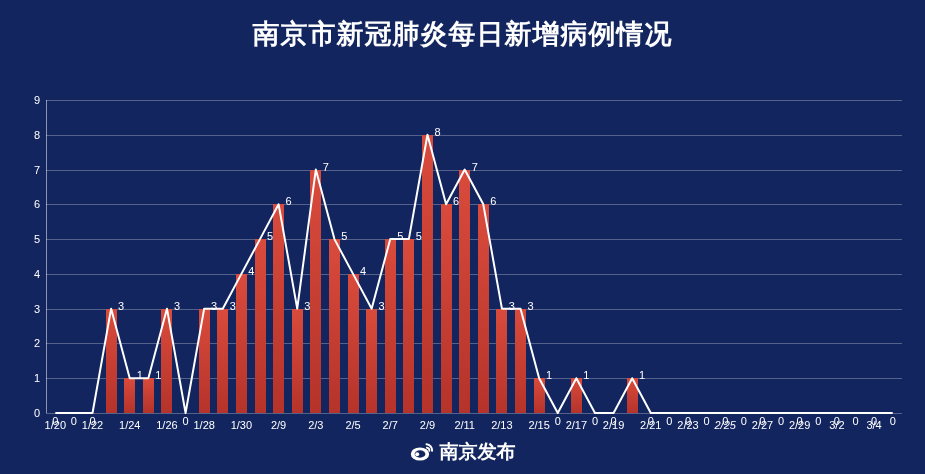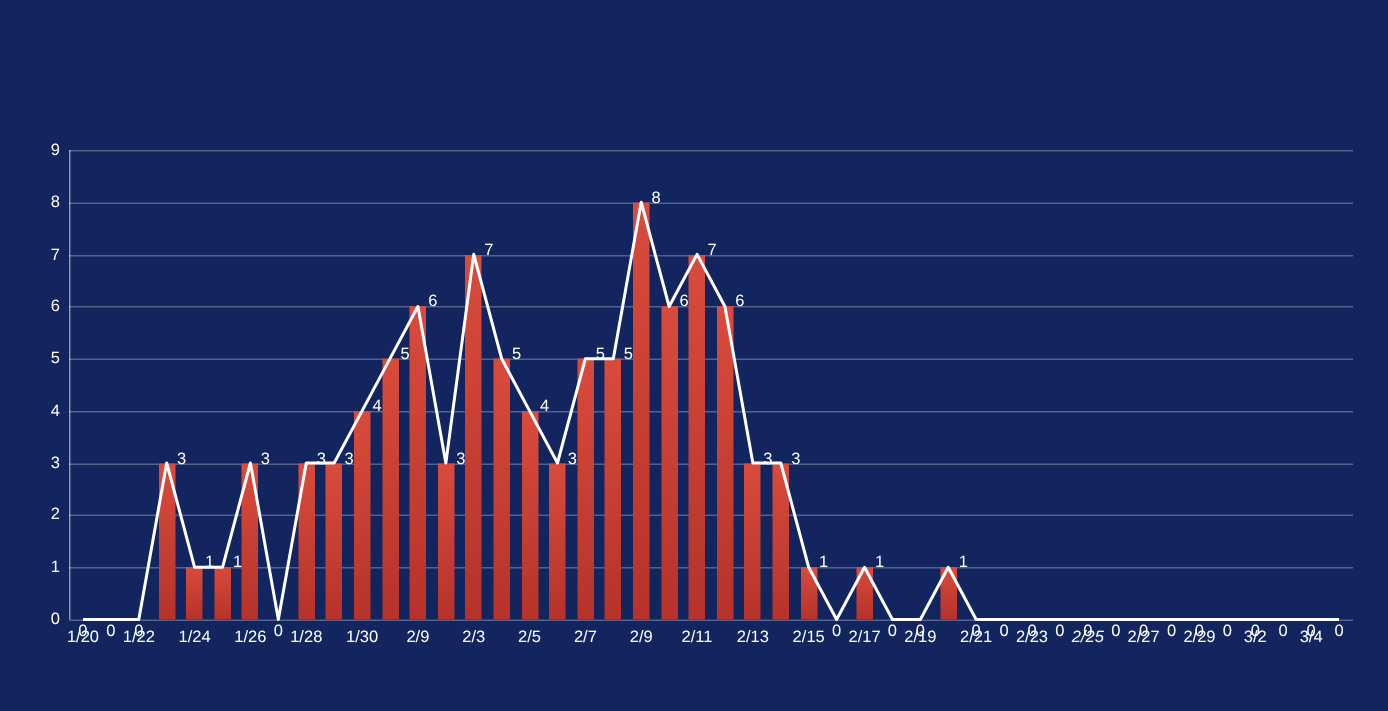--- a/index.html
+++ b/index.html
@@ -119,20 +119,21 @@
   .weibo-icon {
     display: inline-block;
     vertical-align: -4px;
     margin-right: 6px;
   }
 </style>
 </head>
 <body>
 
 <div id="root">
+  <div class="title">南京市新冠肺炎每日新增病例情况</div>
 
   <div id="plot">
     <div class="axis-y-line"></div>
     <div id="gridlines">
         <div class="gridline" style="top: 313px;"></div>
         <div class="gridline" style="top: 278.222px;"></div>
         <div class="gridline" style="top: 243.444px;"></div>
         <div class="gridline" style="top: 208.667px;"></div>
         <div class="gridline" style="top: 173.889px;"></div>
         <div class="gridline" style="top: 139.111px;"></div>
@@ -251,13 +252,24 @@
         <div class="xtick" style="left: 604.783px;">2/21</div>
         <div class="xtick" style="left: 642px;">2/23</div>
         <div class="xtick" style="left: 679.217px; font-style: italic;">2/25</div>
         <div class="xtick" style="left: 716.435px;">2/27</div>
         <div class="xtick" style="left: 753.652px;">2/29</div>
         <div class="xtick" style="left: 790.87px;">3/2</div>
         <div class="xtick" style="left: 828.087px;">3/4</div>
       </div>
   </div>
 
+  <div class="footer">
+    <span class="weibo-icon">
+      <svg width="24" height="20" viewBox="0 0 24 20">
+        <ellipse cx="10" cy="12" rx="9.2" ry="6.6" fill="#ffffff"></ellipse>
+        <ellipse cx="10" cy="12" rx="5.4" ry="3.7" fill="#12255e"></ellipse>
+        <circle cx="7.2" cy="12.3" r="2.0" fill="#ffffff"></circle>
+        <path d="M16.5 2.2 a6.2 6.2 0 0 1 5.6 6.6" stroke="#ffffff" stroke-width="2" fill="none" stroke-linecap="round"></path>
+        <path d="M16.8 5.6 a3.1 3.1 0 0 1 2.6 3.3" stroke="#ffffff" stroke-width="1.8" fill="none" stroke-linecap="round"></path>
+      </svg>
+    </span><span>南京发布</span>
+  </div>
 </div>
 
 </body></html>

